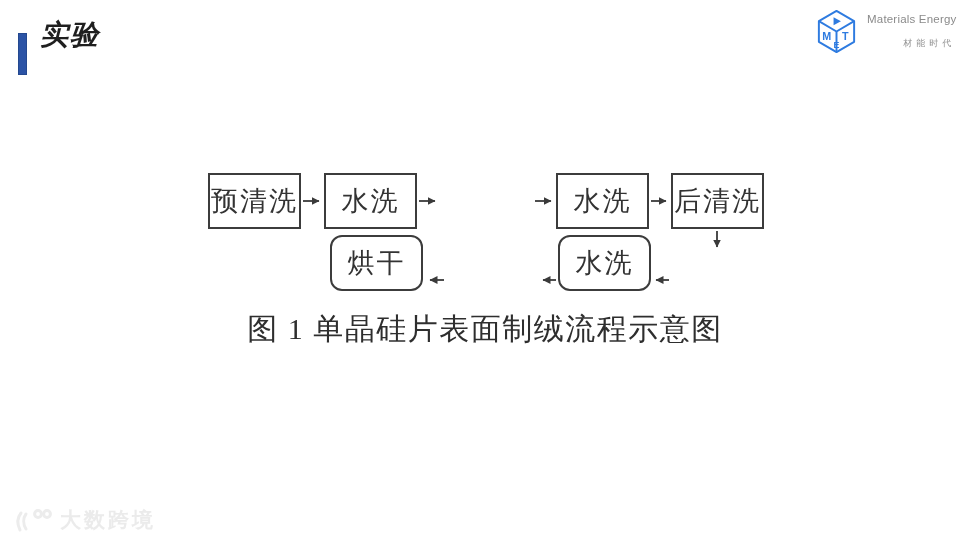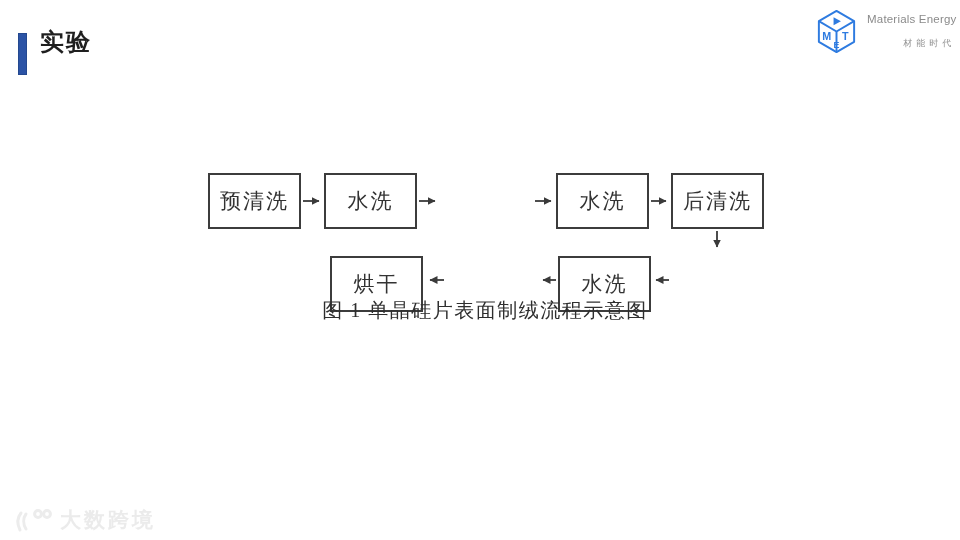--- a/index.html
+++ b/index.html
@@ -16,23 +16,23 @@
   }
   
   .accent-bar {
     position: absolute; left: 18px; top: 33px;
     width: 9px; height: 42px;
     background: #2B53A5;
     border: 1px solid #24488f;
     box-sizing: border-box;
   }
   .page-title {
-    position: absolute; left: 40px; top: 26px;
-    font-size: 24px; font-weight: 800;
-    color: #1f1f1f; letter-spacing: 2px;
+    position: absolute; left: 40px; top: 16px;
+    font-size: 28px; font-weight: 800;
+    color: #1f1f1f; letter-spacing: 2px; font-style: italic;
   }
   
   .logo-group {
     position: absolute; left: 813px; top: 8px;
     display: flex; align-items: center;
   }
   .logo-cube { width: 47px; height: 47px; flex: 0 0 auto; }
   .logo-textcol { margin-left: 7px; display: flex; flex-direction: column; align-items: center; }
   .logo-en {
     font-size: 11.5px; color: #8b8b8b; letter-spacing: 0.2px; white-space: nowrap;
@@ -42,44 +42,44 @@
   }
   
   .flow-box {
     position: absolute;
     height: 56px; width: 93px;
     border: 2px solid #3c3c3c;
     background: #ffffff;
     box-sizing: border-box;
     display: flex; align-items: center; justify-content: center;
     font-family: "Liberation Serif", serif;
-    font-size: 21px; color: #333333;
+    font-size: 27px; color: #333333;
     letter-spacing: 2px;
   }
   .r1 { top: 173px; }
-  .r2 { top: 256px; }
+  .r2 { top: 235px; border-radius: 12px; }
   .b-preclean  { left: 208px; }
   .b-rinse1    { left: 324px; }
   .b-texturing { left: 440px; }
   .b-rinse2    { left: 556px; }
   .b-postclean { left: 671px; }
   .b-drying    { left: 330px; }
   .b-slowpull  { left: 446px; }
   .b-rinse3    { left: 558px; }
   .b-acid      { left: 671px; }
   .arrow-layer {
     position: absolute; left: 0; top: 0;
     width: 960px; height: 540px;
     pointer-events: none;
   }
   .figure-caption {
-    position: absolute; left: 245px; top: 297px; width: 480px;
+    position: absolute; left: 245px; top: 309px; width: 480px;
     text-align: center;
     font-family: "Liberation Serif", serif;
-    font-size: 20px; color: #2e2e2e;
+    font-size: 30px; color: #2e2e2e;
     letter-spacing: 1.5px;
   }
   
   .watermark {
     position: absolute; left: 12px; bottom: 6px;
     display: flex; align-items: center;
     opacity: 1;
   }
   .watermark-text {
     font-size: 21px; font-weight: 700;

